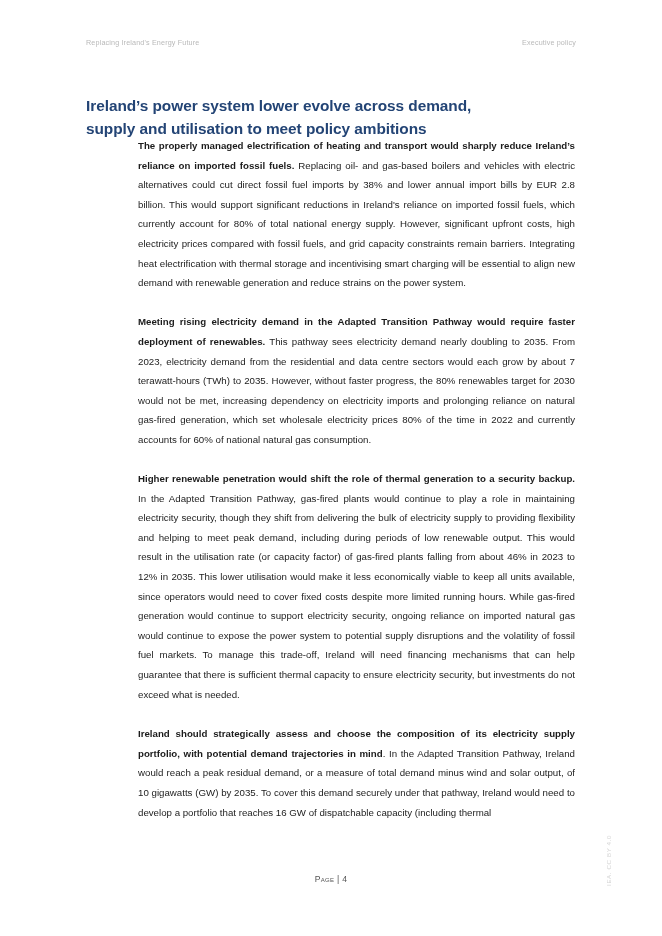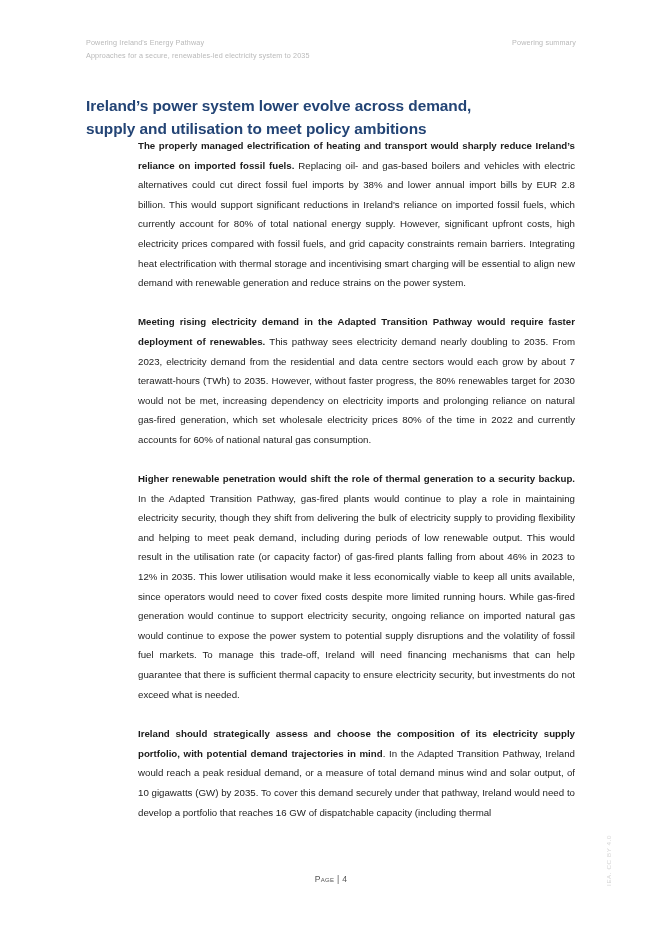--- a/index.html
+++ b/index.html
@@ -104,24 +104,23 @@
     white-space: nowrap;
   }
 </style>
 </head>
 <body>
 
 <div class="page">
 
   <div class="running-head">
     <div class="rh-row">
-      <span class="rh-left">Powering Ireland's Energy Pathway</span>
-      <span class="rh-right">Powering summary</span>
+      <span class="rh-left">Replacing Ireland's Energy Future</span>
+      <span class="rh-right">Executive policy</span>
     </div>
-    <div class="rh-left2">Approaches for a secure, renewables-led electricity system to 2035</div>
   </div>
 
   <h1 class="page-title">
     <span>Ireland’s power system lower evolve across demand,</span><br>
     <span>supply and utilisation to meet policy ambitions</span>
   </h1>
 
   <div class="body-block">
 
     <p class="para">

